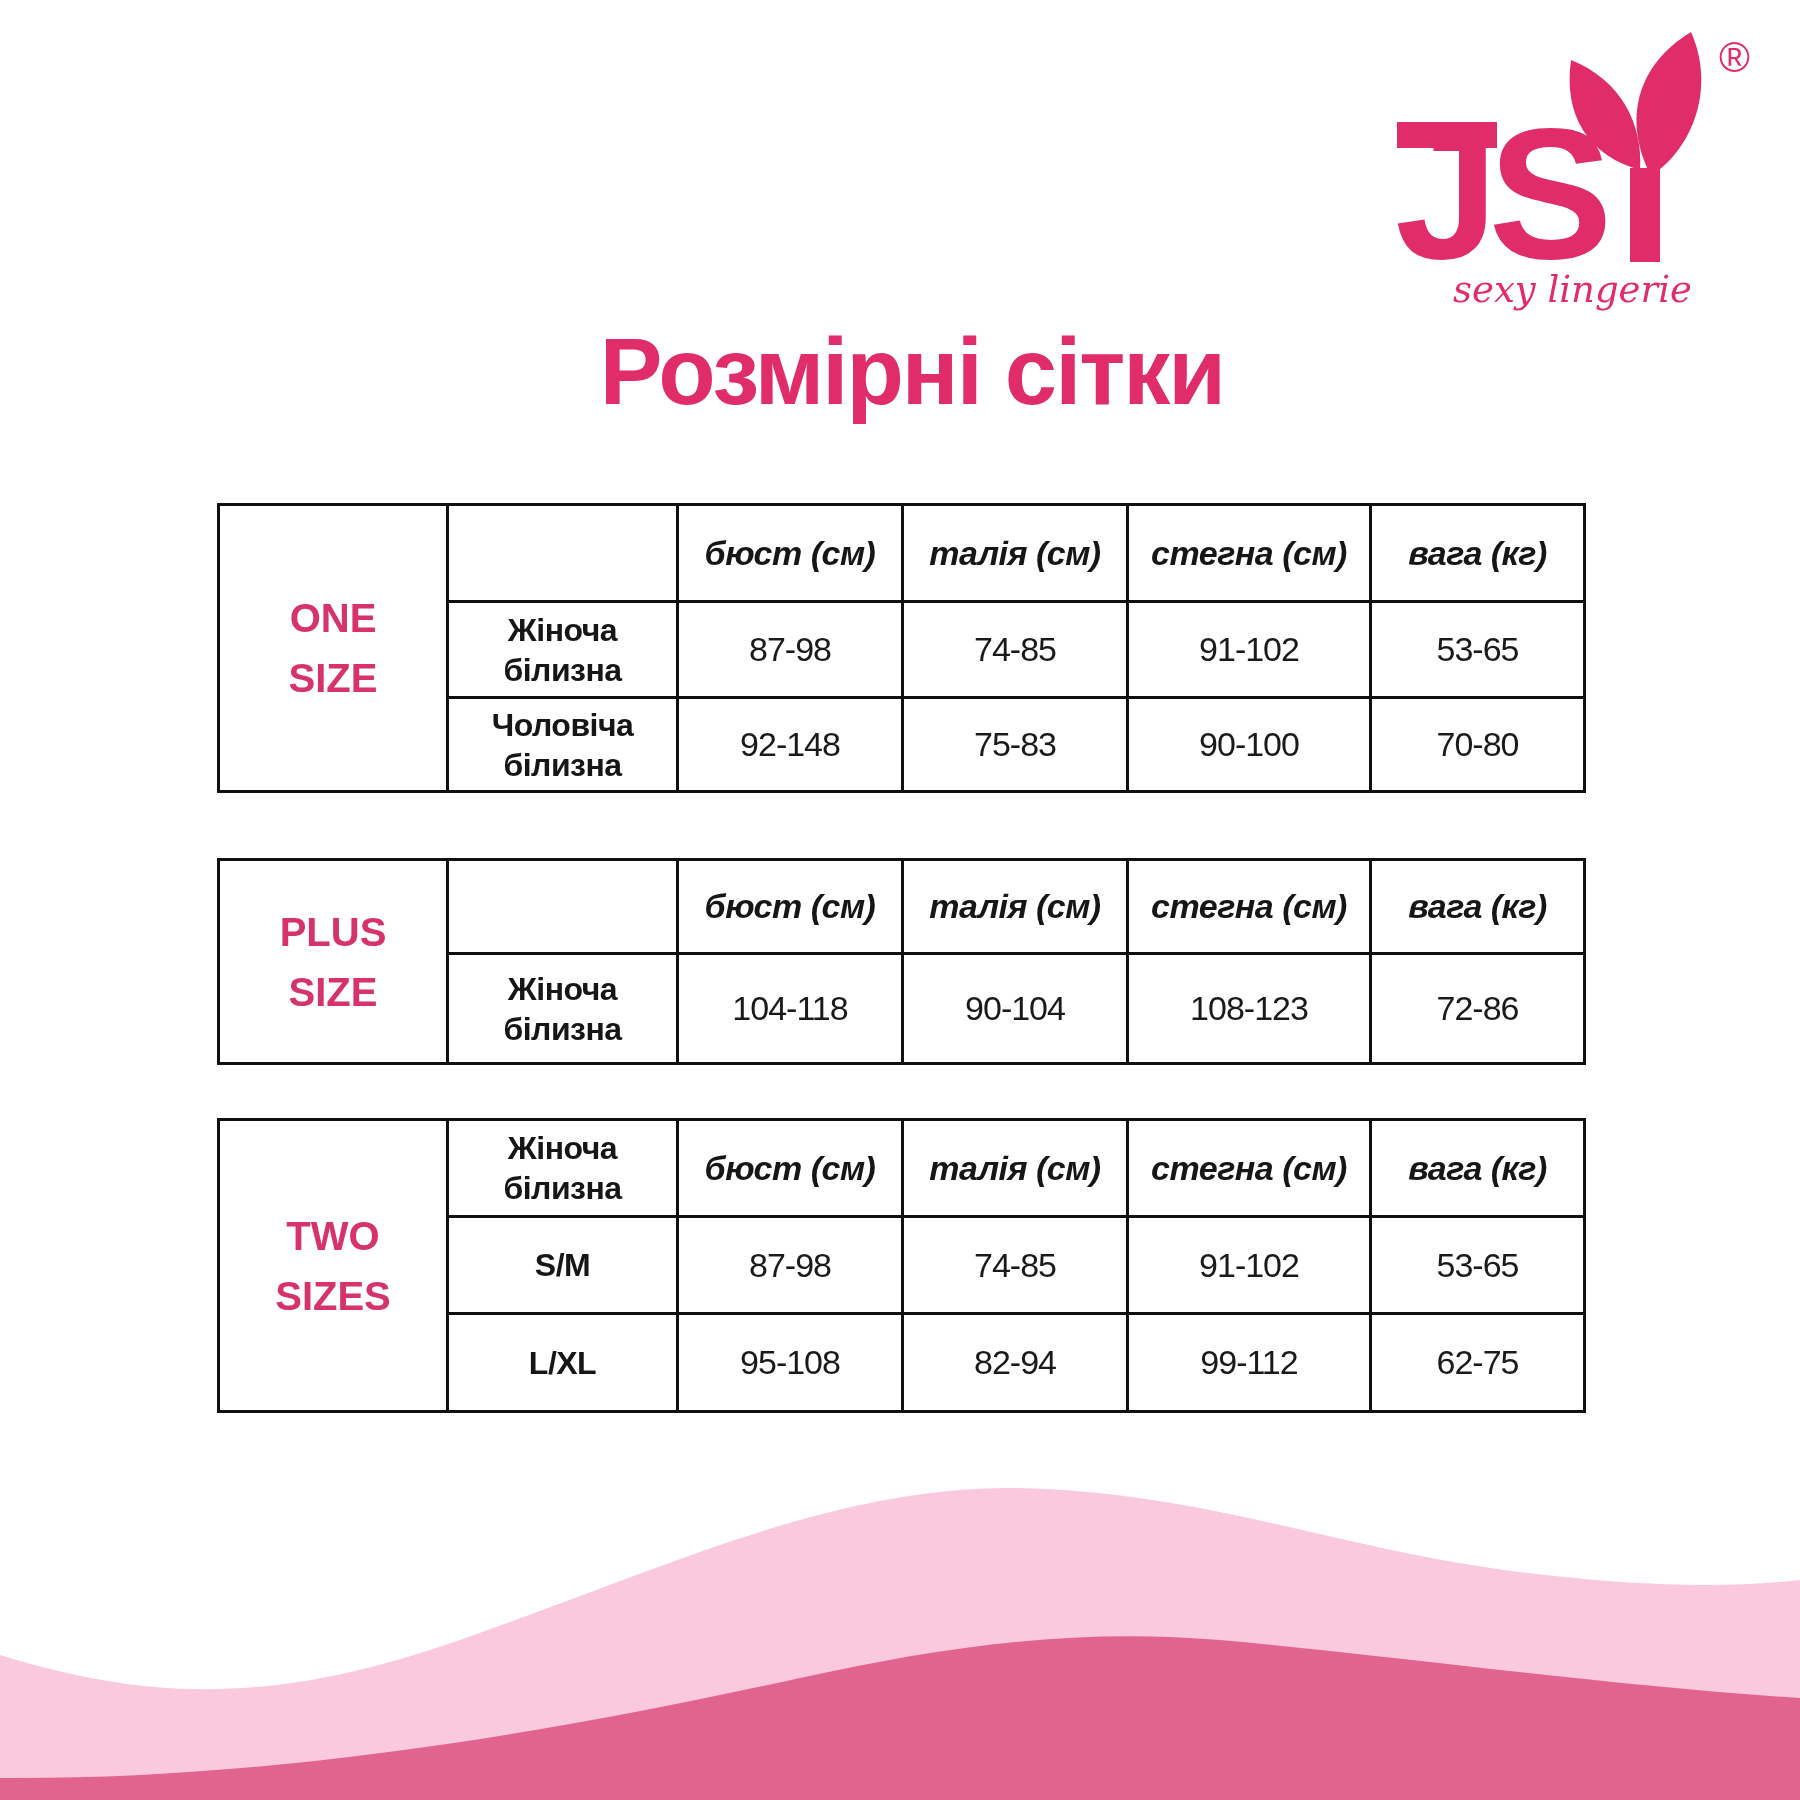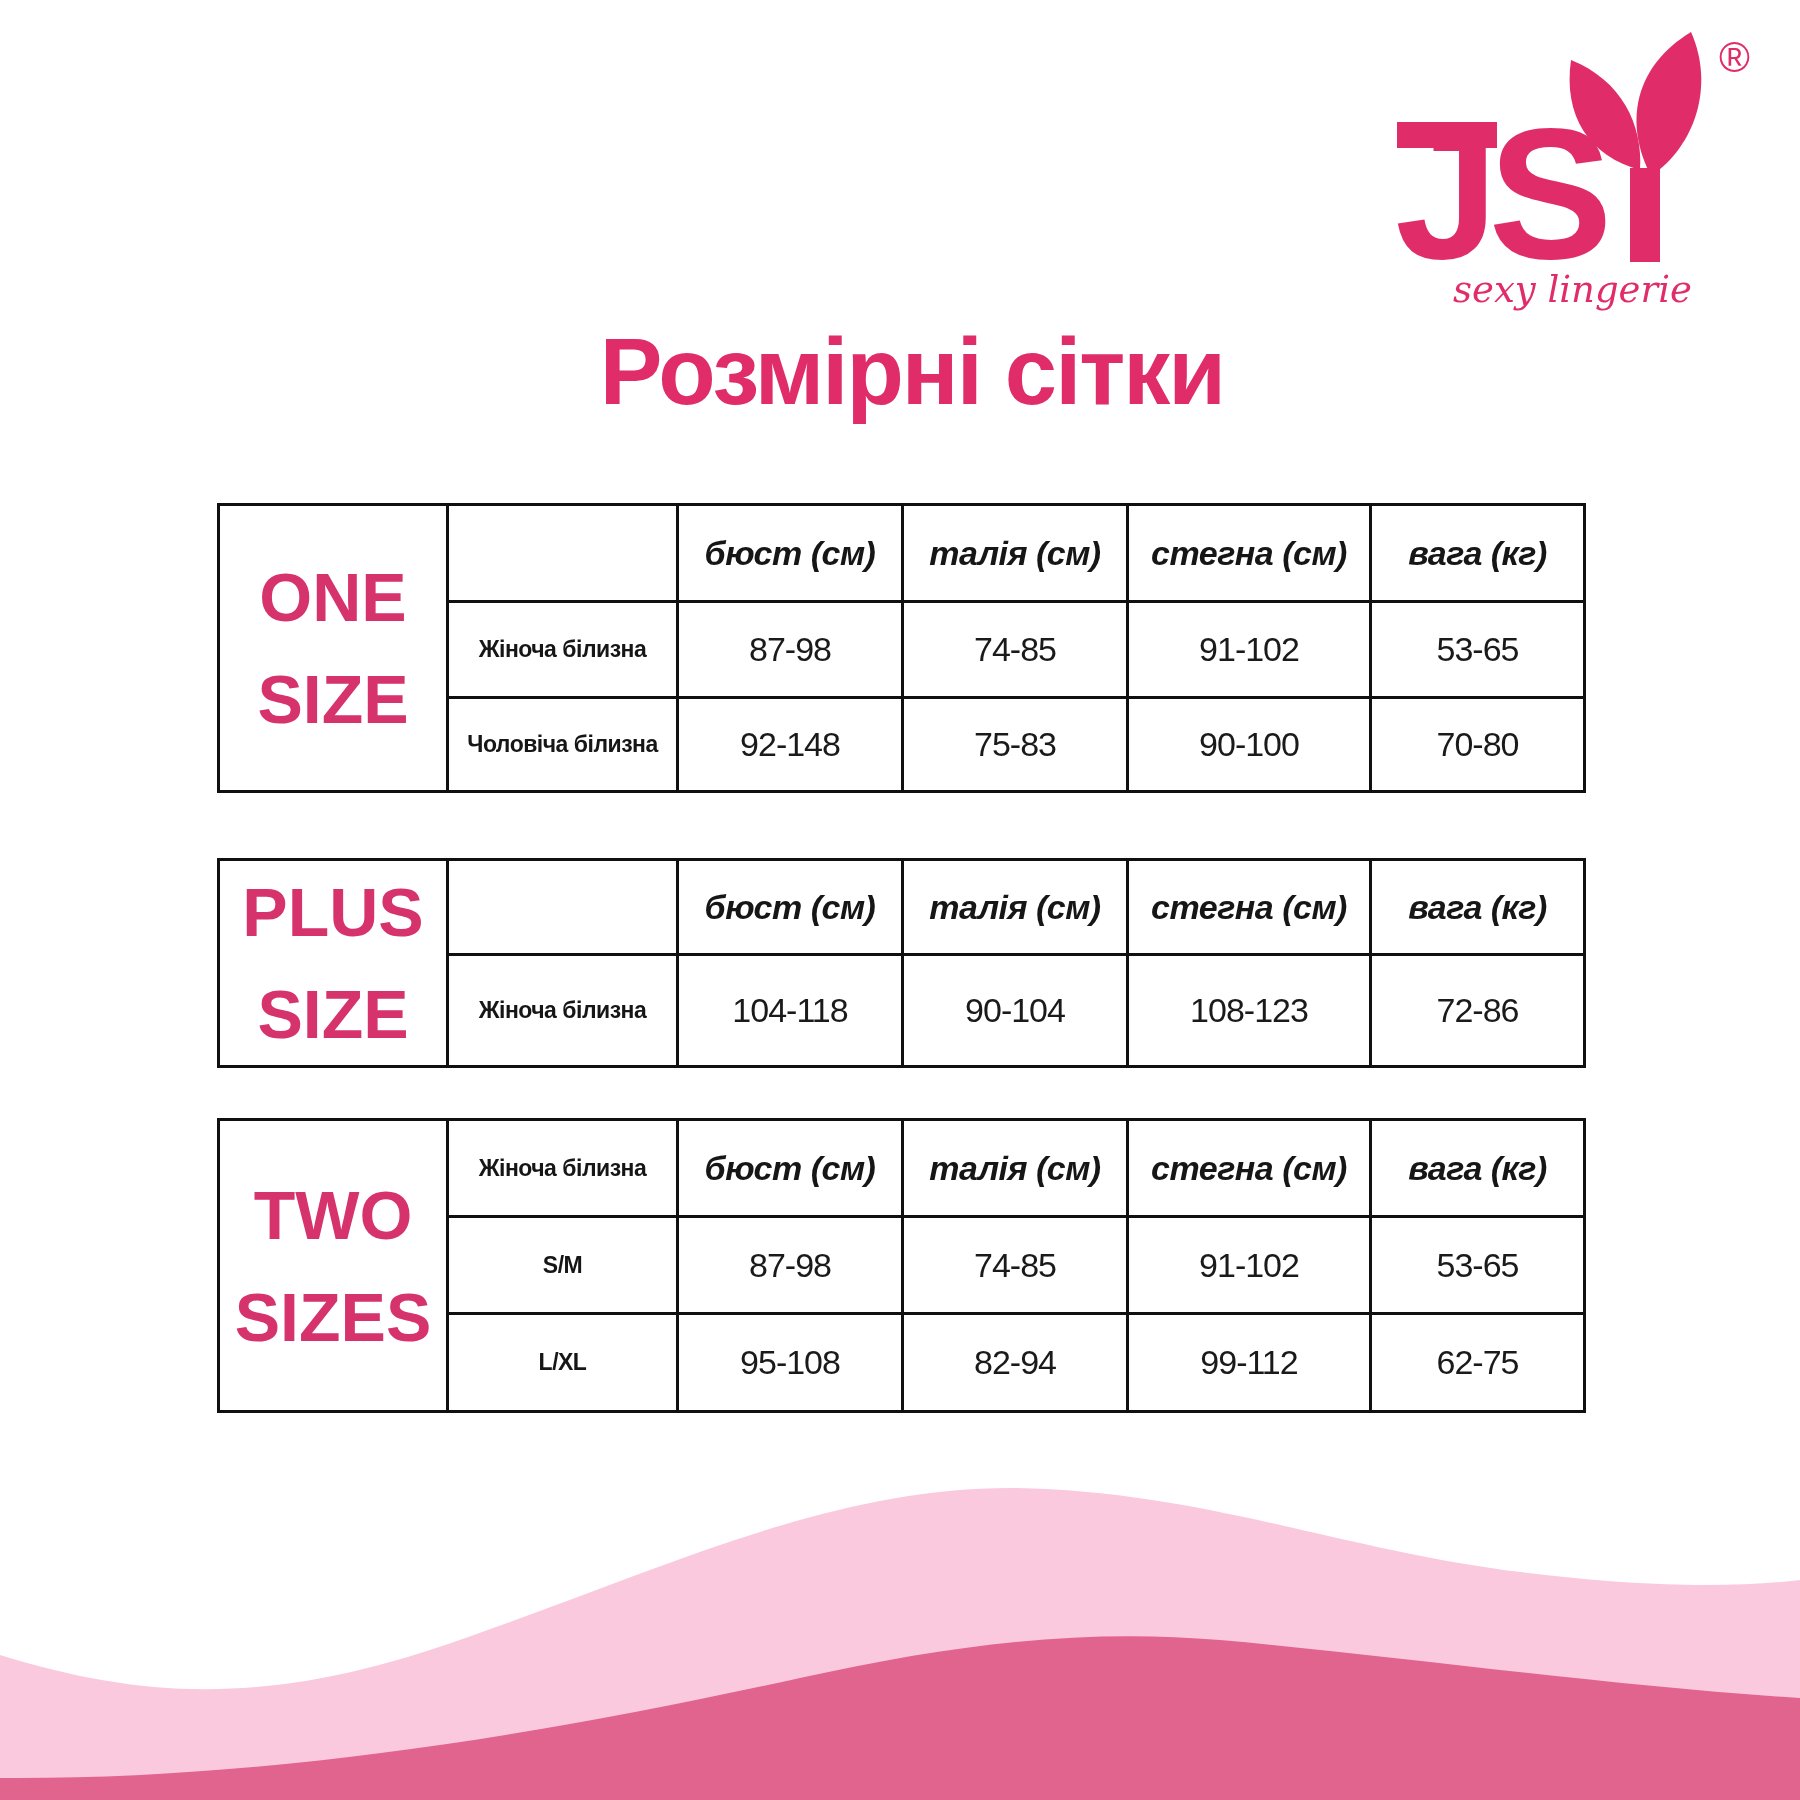--- a/index.html
+++ b/index.html
@@ -64,33 +64,33 @@
   }
   .col-c0 { width: 229px; }
   .col-c1 { width: 230px; }
   .col-c2 { width: 225px; }
   .col-c3 { width: 225px; }
   .col-c4 { width: 243px; }
   .col-c5 { width: 214px; }
 
   .size-table .side {
     color: #d6336c;
-    font-size: 68px;
+    font-size: 40px;
     font-weight: 700;
     line-height: 1.5;
     letter-spacing: 0px;
   }
   .size-table .col-h {
     font-size: 34px;
     font-weight: 700;
     letter-spacing: -0.5px;
     font-style: italic;
   }
   .size-table .name {
-    font-size: 23px;
+    font-size: 32px;
     font-weight: 700;
     line-height: 1.25;
     letter-spacing: -0.5px;
   }
   .size-table .val {
     font-size: 34px;
     font-weight: 400;
     letter-spacing: -1px;
     color: #1a1a1a;
   }

